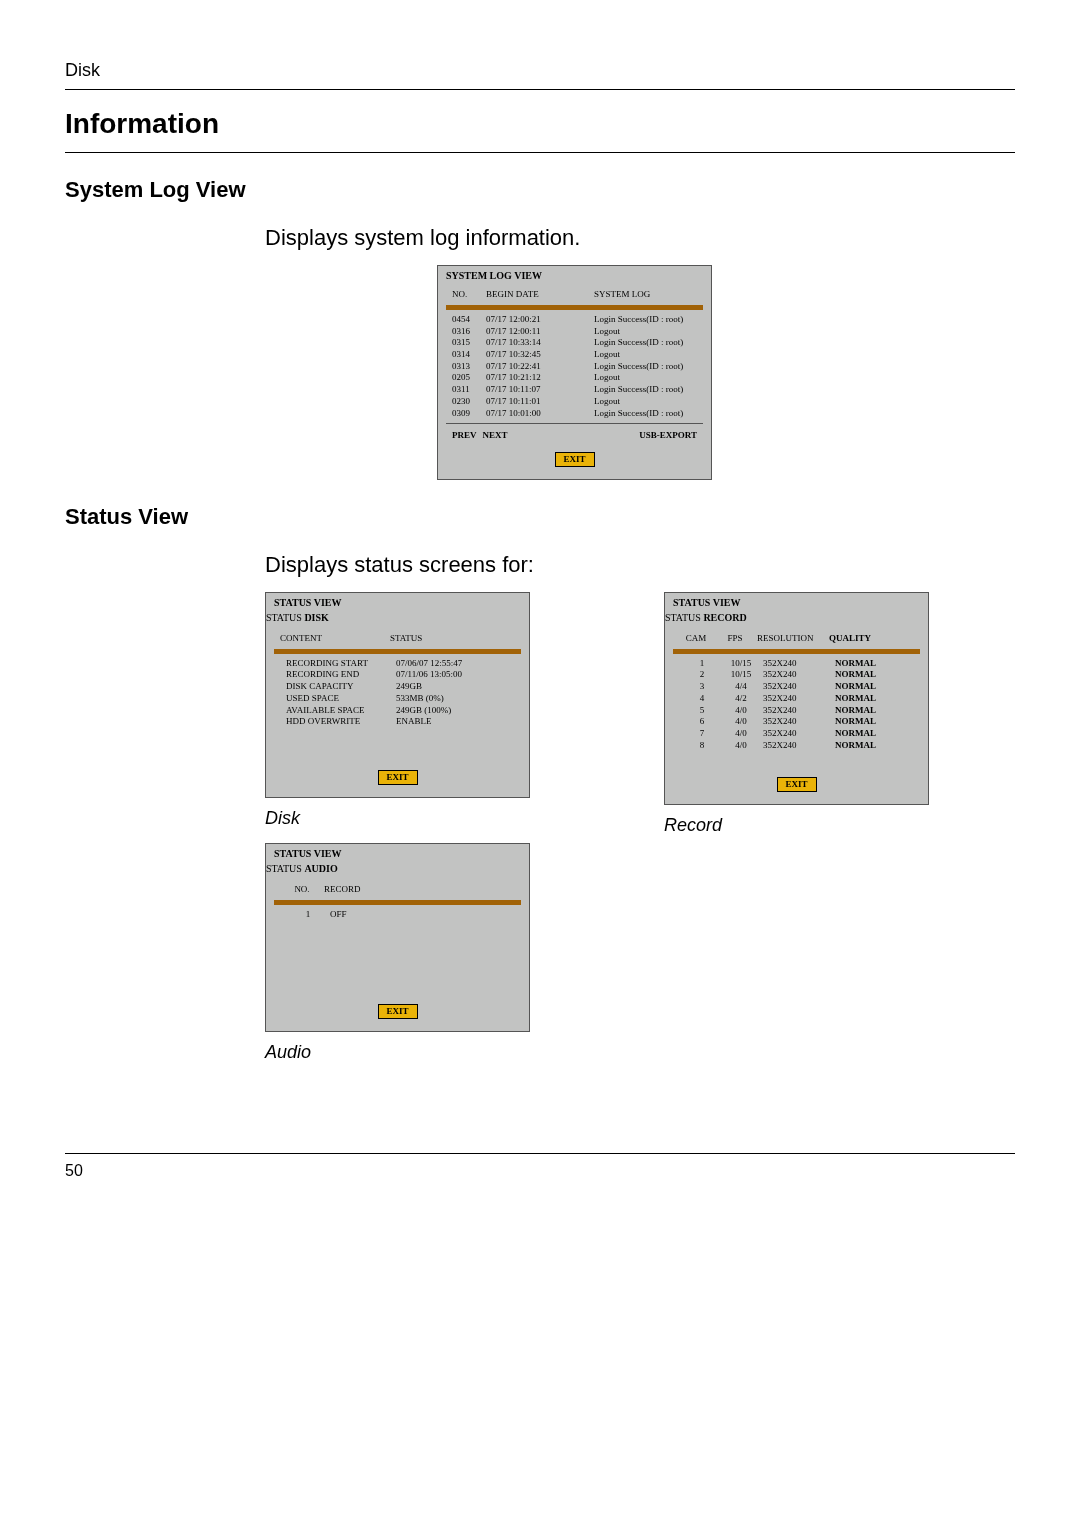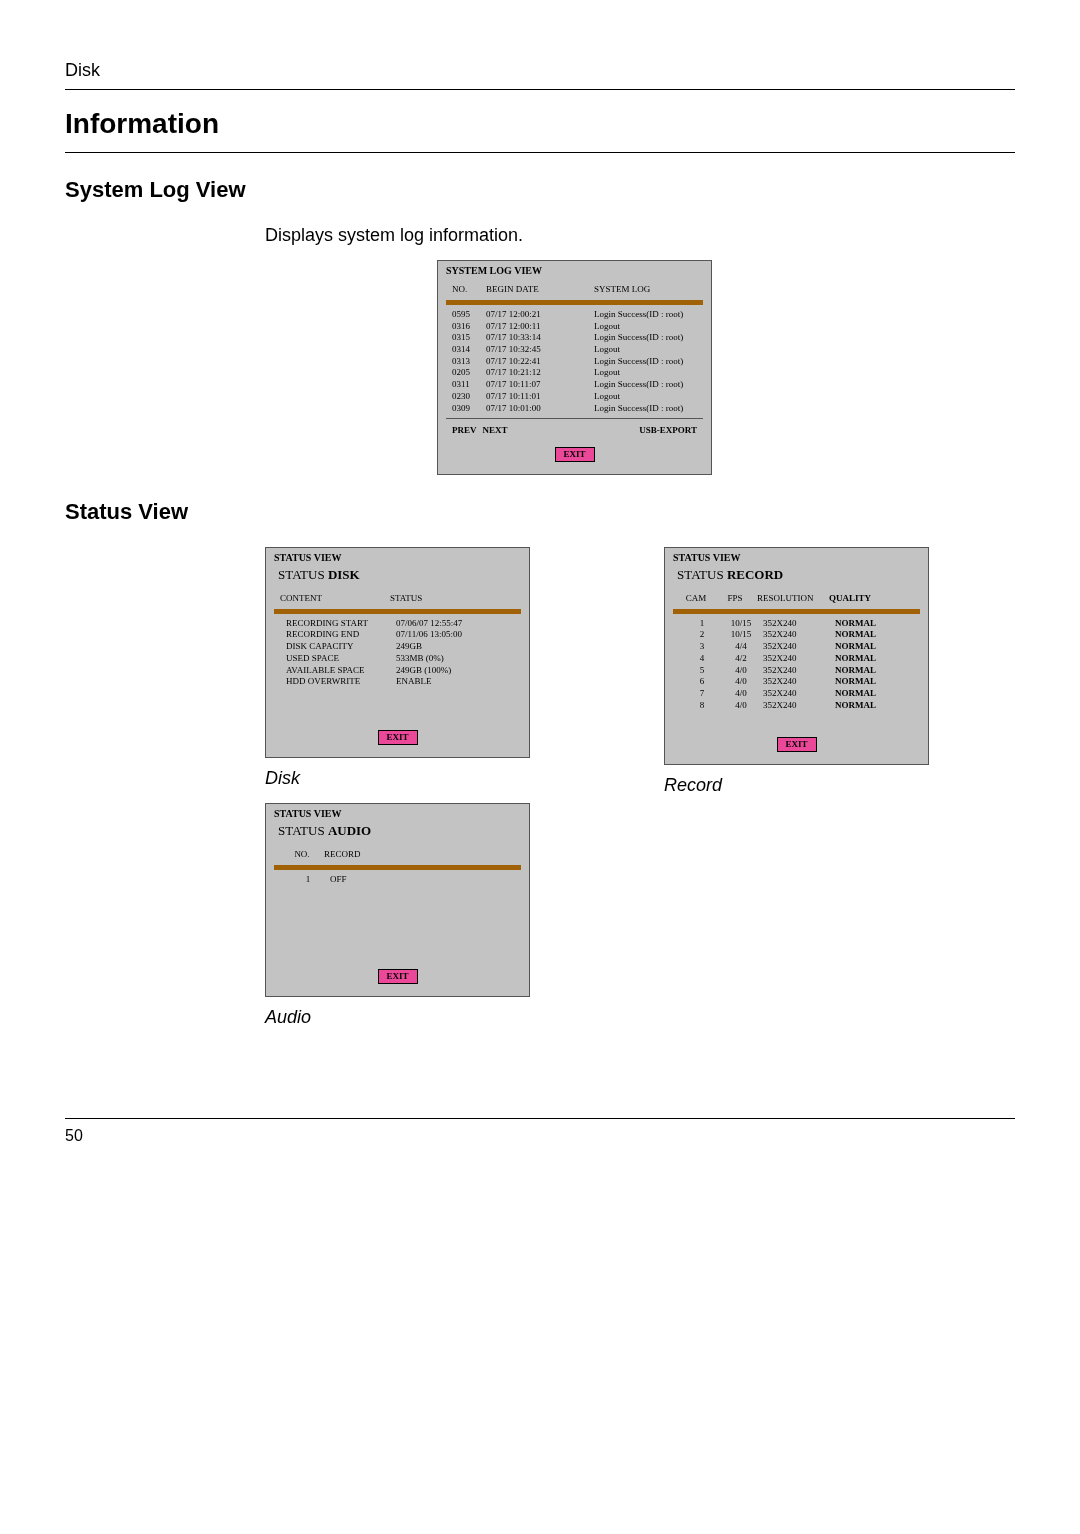--- a/index.html
+++ b/index.html
@@ -2,21 +2,21 @@
 <html><head>
 <meta charset="utf-8">
 <style>
   * { margin: 0; padding: 0; box-sizing: border-box; }
   body { font-family: Arial, Helvetica, sans-serif; background: #fff; color: #000; width: 1080px; padding: 60px 65px; }
   .page-header { font-size: 18px; margin-bottom: 8px; }
   hr.thin { border: none; border-top: 1px solid #000; margin: 0; }
   .h1 { font-size: 28px; font-weight: bold; margin: 18px 0 12px; }
   .h2 { font-size: 22px; font-weight: bold; margin: 24px 0 22px; }
   .indent { margin-left: 200px; }
-  .desc { font-size: 18px; margin-bottom: 14px; margin-top: 7px; }
+  .desc { font-size: 22px; margin-bottom: 14px; margin-top: 7px; }
   .panel-box {
     background: #c2c3c2;
     border: 1px solid #555;
     font-family: "Times New Roman", serif;
   }
   .panel-title {
     font-size: 10px; font-weight: bold;
     padding: 4px 8px;
   }
   .panel-inner { padding: 0 8px 8px; }
@@ -33,28 +33,28 @@
   .paging-row {
     display: flex; justify-content: space-between; align-items: center;
     font-size: 9px; font-weight: bold;
     border-top: 1px solid #555; margin-top: 4px; padding: 6px 6px 0; text-align: center;
   }
   .paging-left { display: flex; gap: 6px; }
   .exit-area { text-align: center; padding: 8px 0 4px; }
   .btn {
     display: inline-block; min-width: 40px;
     font-size: 9px; font-weight: bold;
-    background: #ec4899; border: 1px solid #000; padding: 0 6px;
+    background: #eab308; border: 1px solid #000; padding: 0 6px;
     text-align: center; line-height: 1.4;
   }
   .two-col { display: flex; gap: 48px; }
   .col { flex: 1; }
   .caption { font-style: italic; font-size: 18px; margin-top: 10px; }
   .status-panel { width: 265px; }
-  .sp-sub { font-size: 13px; padding: 0 12px 6px; }
+  .sp-sub { font-size: 10px; padding: 0 0 6px; }
   .disk .c-left { width: 110px; }
   .disk .c-right { flex: 1; }
   .disk .body-rows { padding: 4px 6px 30px; }
   .rec .c1 { width: 34px; text-align: center; }
   .rec .c2 { width: 44px; text-align: center; }
   .rec .c3 { width: 72px; }
   .rec .c4 { flex: 1; font-weight: bold; }
   .rec .body-rows { padding: 4px 6px 14px; }
   .aud .c1 { width: 44px; text-align: center; }
   .aud .c2 { flex: 1; }
@@ -78,21 +78,21 @@
 <div class="panel-box syslog syslog-wrap">
   <div class="panel-title">SYSTEM LOG VIEW</div>
   <div class="panel-inner">
     <div class="col-headers">
       <div class="c-no">NO.</div>
       <div class="c-date">BEGIN DATE</div>
       <div class="c-msg">SYSTEM LOG</div>
     </div>
     <div class="log-rows" id="syslog-rows">
         <div class="log-row">
-          <div class="c-no">0595</div>
+          <div class="c-no">0454</div>
           <div class="c-date">07/17 12:00:21</div>
           <div class="c-msg">Login Success(ID : root)</div>
         </div>
         <div class="log-row">
           <div class="c-no">0316</div>
           <div class="c-date">07/17 12:00:11</div>
           <div class="c-msg">Logout</div>
         </div>
         <div class="log-row">
           <div class="c-no">0315</div>
@@ -138,20 +138,21 @@
       <div>USB-EXPORT</div>
     </div>
     <div class="exit-area">
       <span class="btn">EXIT</span>
     </div>
   </div>
 </div>
 
 <div class="h2">Status View</div>
 <div class="indent">
+  <div class="desc">Displays status screens for:</div>
 
   <div class="two-col">
 
     <div class="col">
       <div class="panel-box status-panel disk">
         <div class="panel-title">STATUS VIEW</div>
         <div class="sp-sub">
           <span>STATUS</span>
           <b>DISK</b>
         </div>

